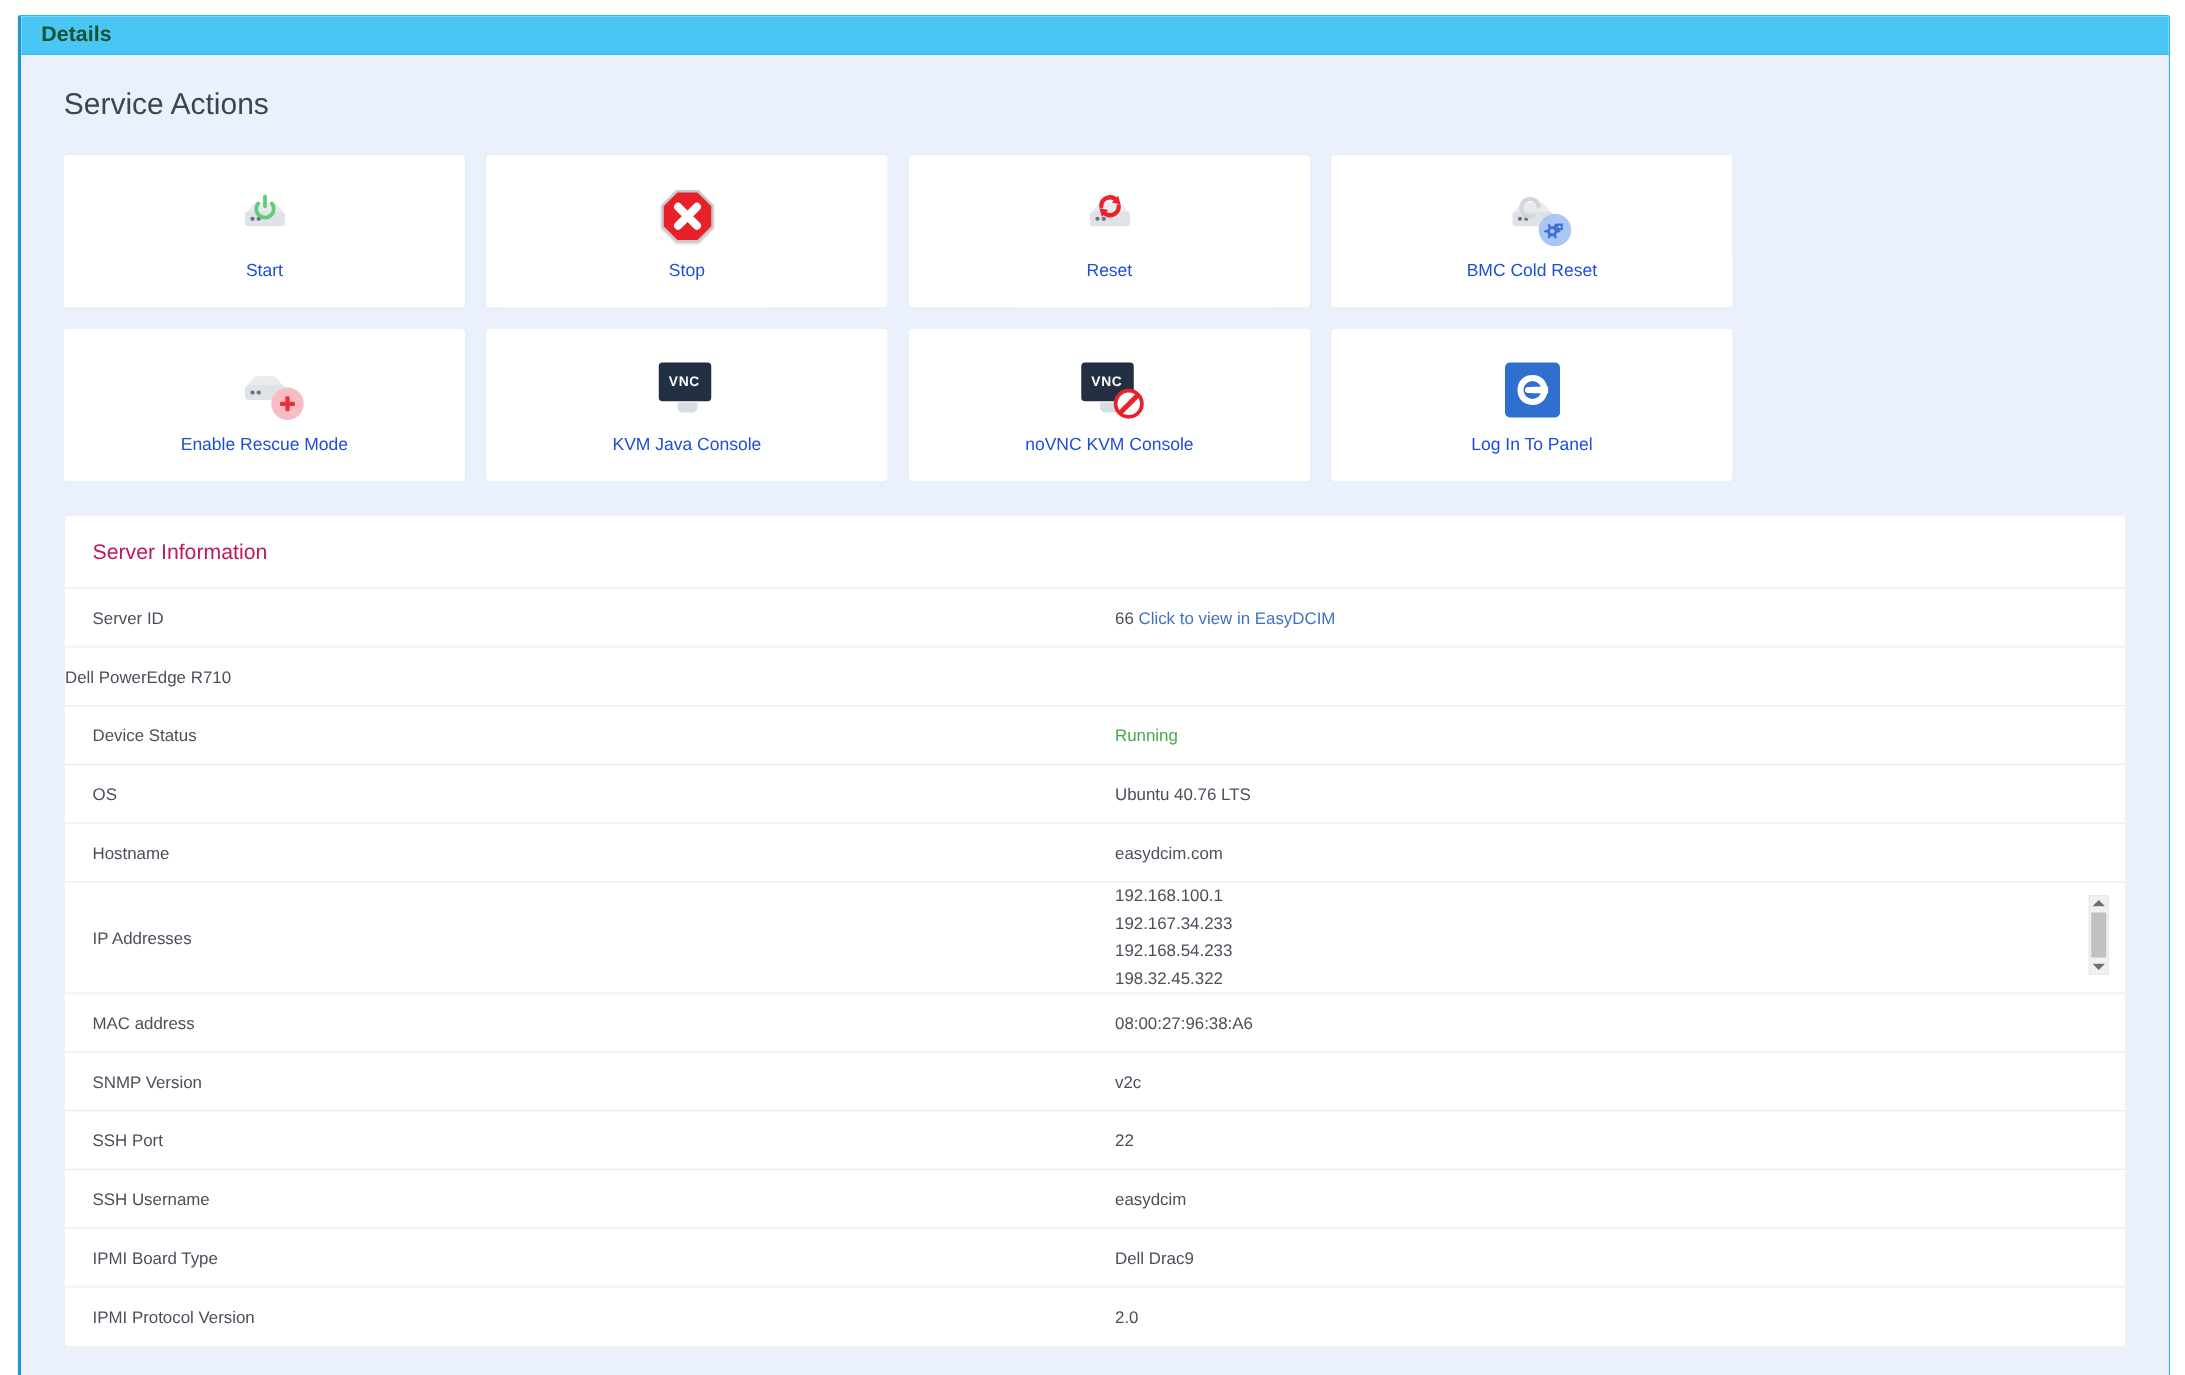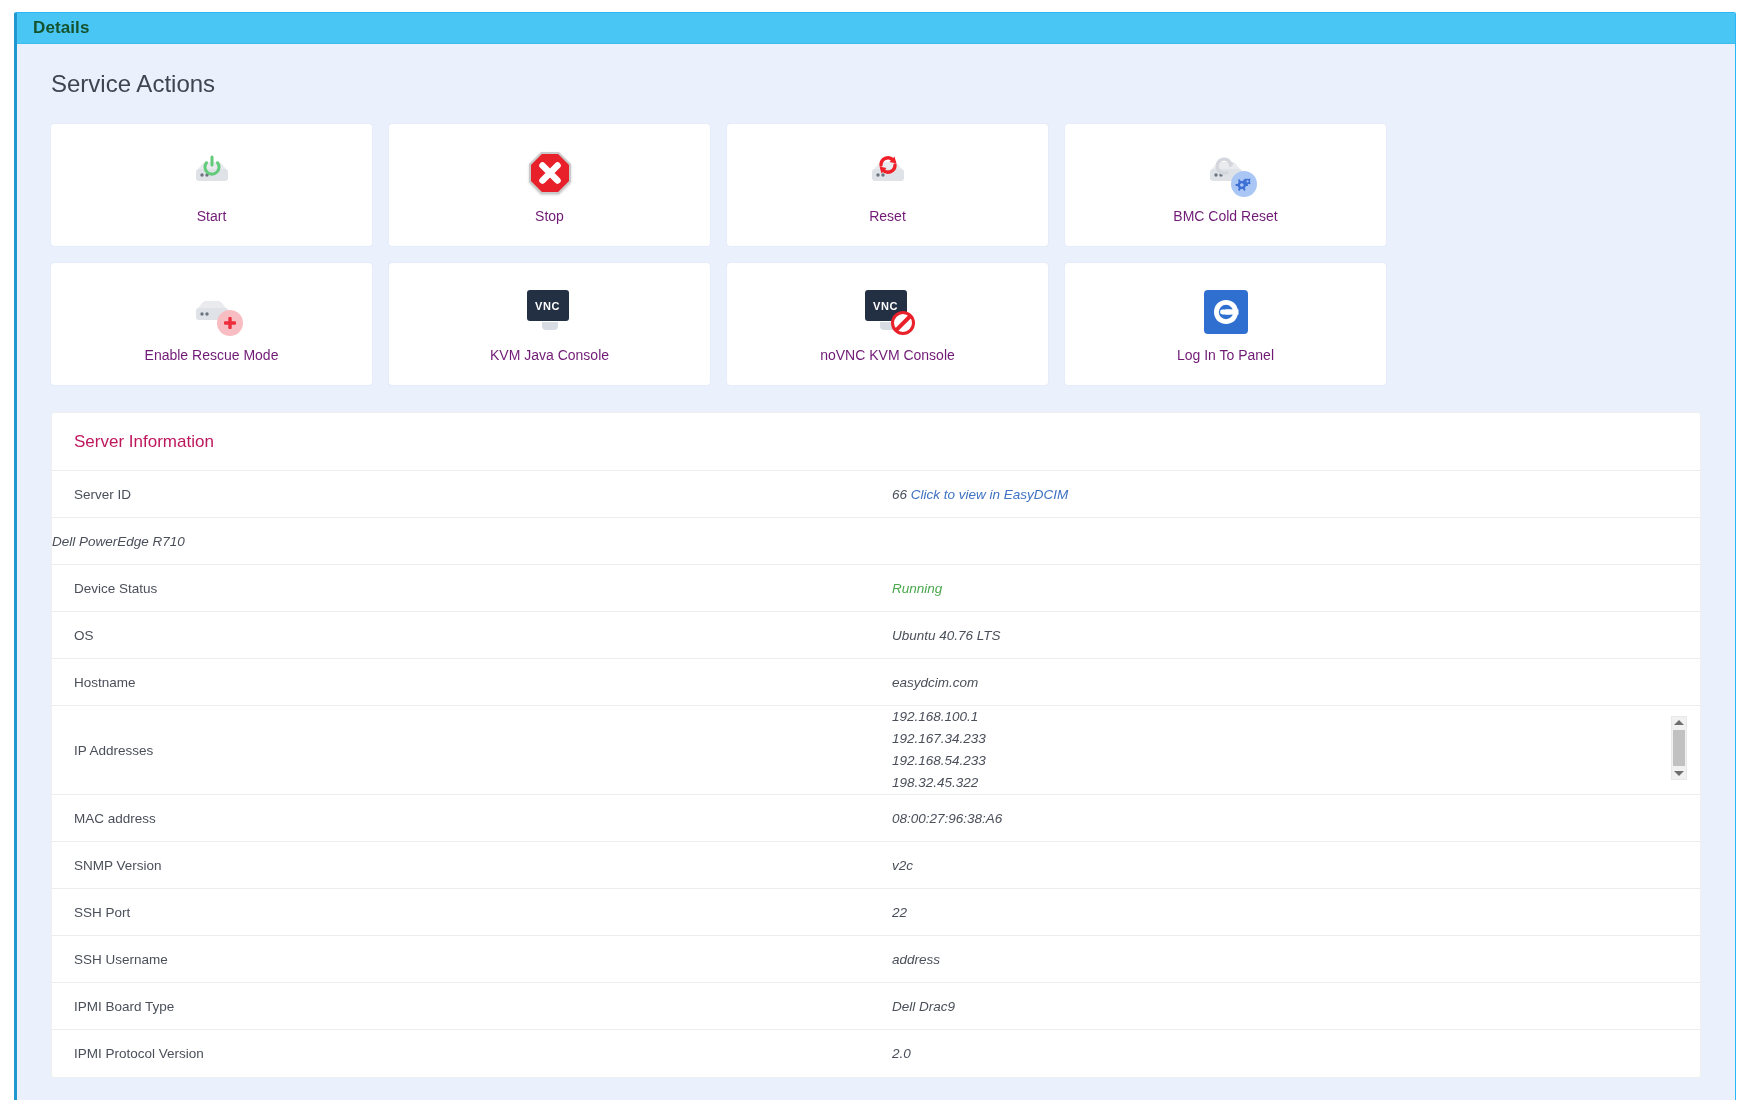--- a/index.html
+++ b/index.html
@@ -76,21 +76,21 @@
   }
   .action-icon {
     height: 54px;
     display: flex;
     align-items: center;
     justify-content: center;
     margin-bottom: 8px;
   }
   .action-label {
     font-size: 14px;
-    color: #701a75;
+    color: #1d4ed8;
   }
 
   
   .info-card {
     margin: 27px 14px 0 14px;
     background: #ffffff;
     border: 1px solid #f0f0f0;
     border-radius: 3px;
     overflow: hidden;
   }
@@ -112,21 +112,20 @@
     width: 840px;
     padding: 0 22px;
     font-size: 13.5px;
     color: #4a4f5a;
   }
   .info-value {
     flex: 1;
     font-size: 13.5px;
     color: #4a4f5a;
     padding-right: 20px;
-    font-style: italic;
   }
   .link { color: #3f72c2; cursor: pointer; }
   .status-running { color: #49a84c; }
 
   .ip-row { min-height: 85px; }
   .ip-list { line-height: 20px; }
   .ip-list div { padding: 1px 0; }
 
   
   .scroll-track {
@@ -422,21 +421,21 @@
         <div class="info-value">v2c</div>
       </div>
 
       <div class="info-row">
         <div class="info-label">SSH Port</div>
         <div class="info-value">22</div>
       </div>
 
       <div class="info-row">
         <div class="info-label">SSH Username</div>
-        <div class="info-value">address</div>
+        <div class="info-value">easydcim</div>
       </div>
 
       <div class="info-row">
         <div class="info-label">IPMI Board Type</div>
         <div class="info-value">Dell Drac9</div>
       </div>
 
       <div class="info-row">
         <div class="info-label">IPMI Protocol Version</div>
         <div class="info-value">2.0</div>

